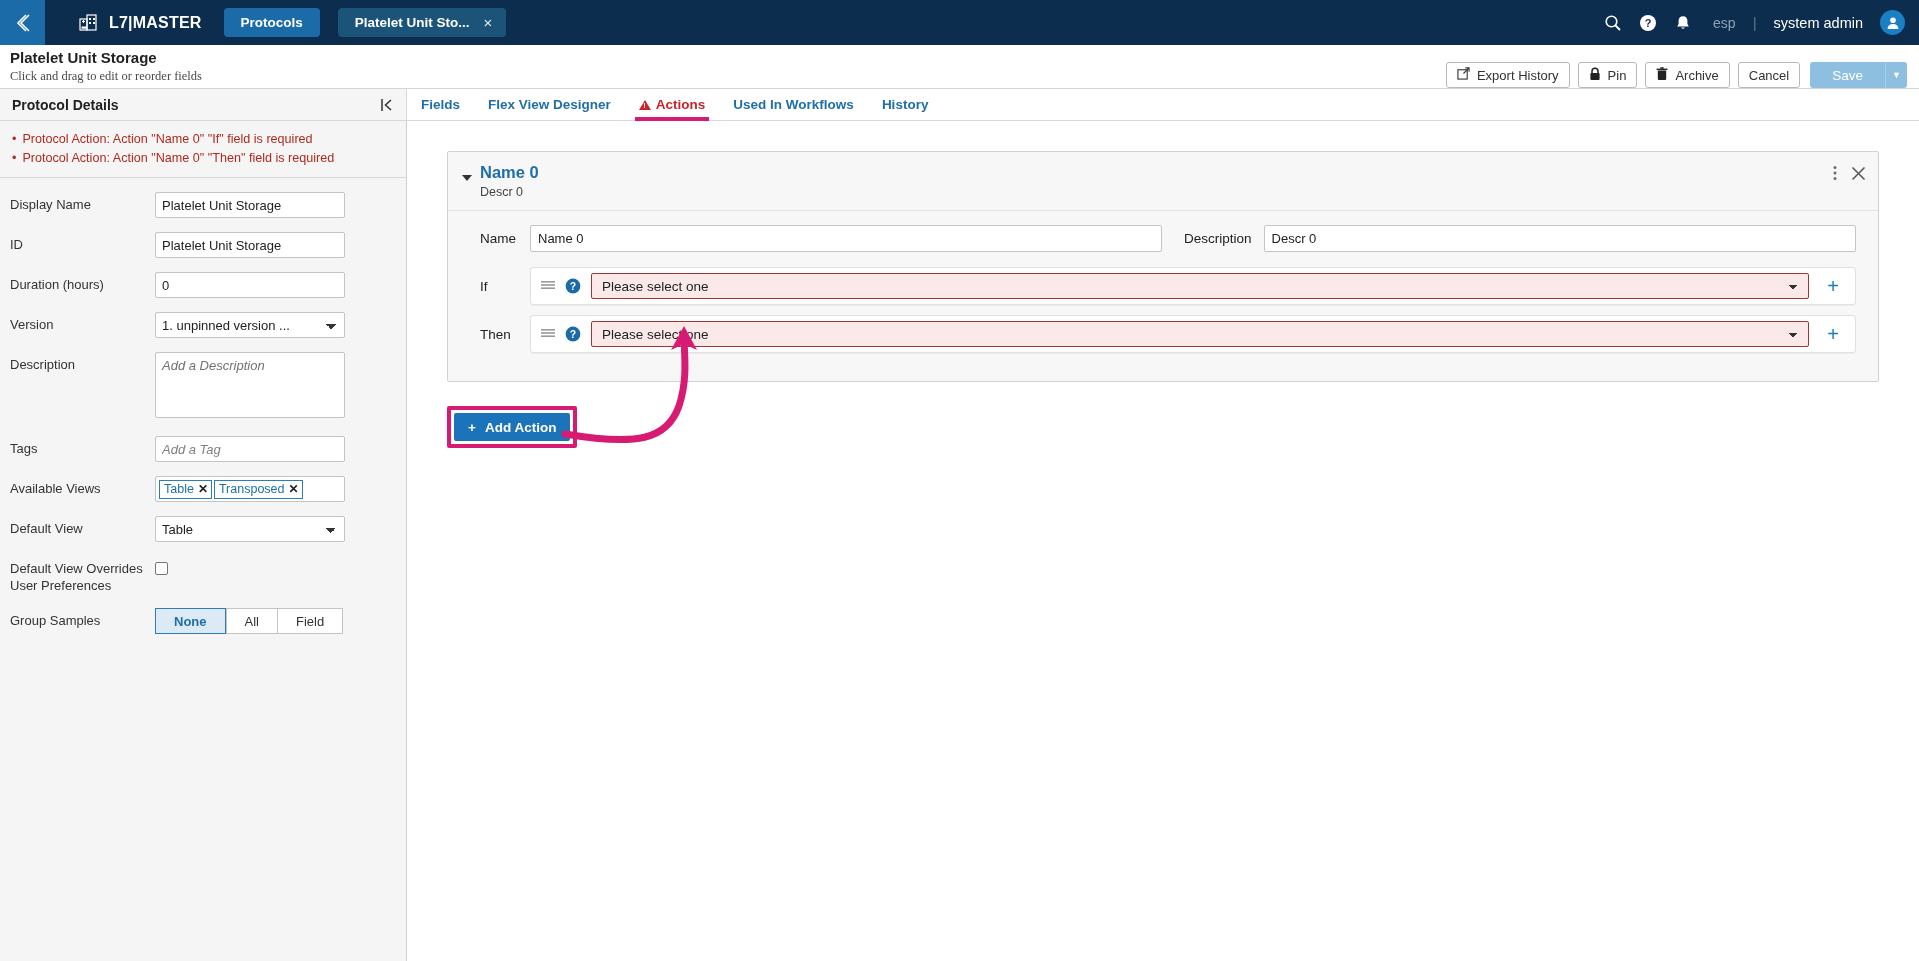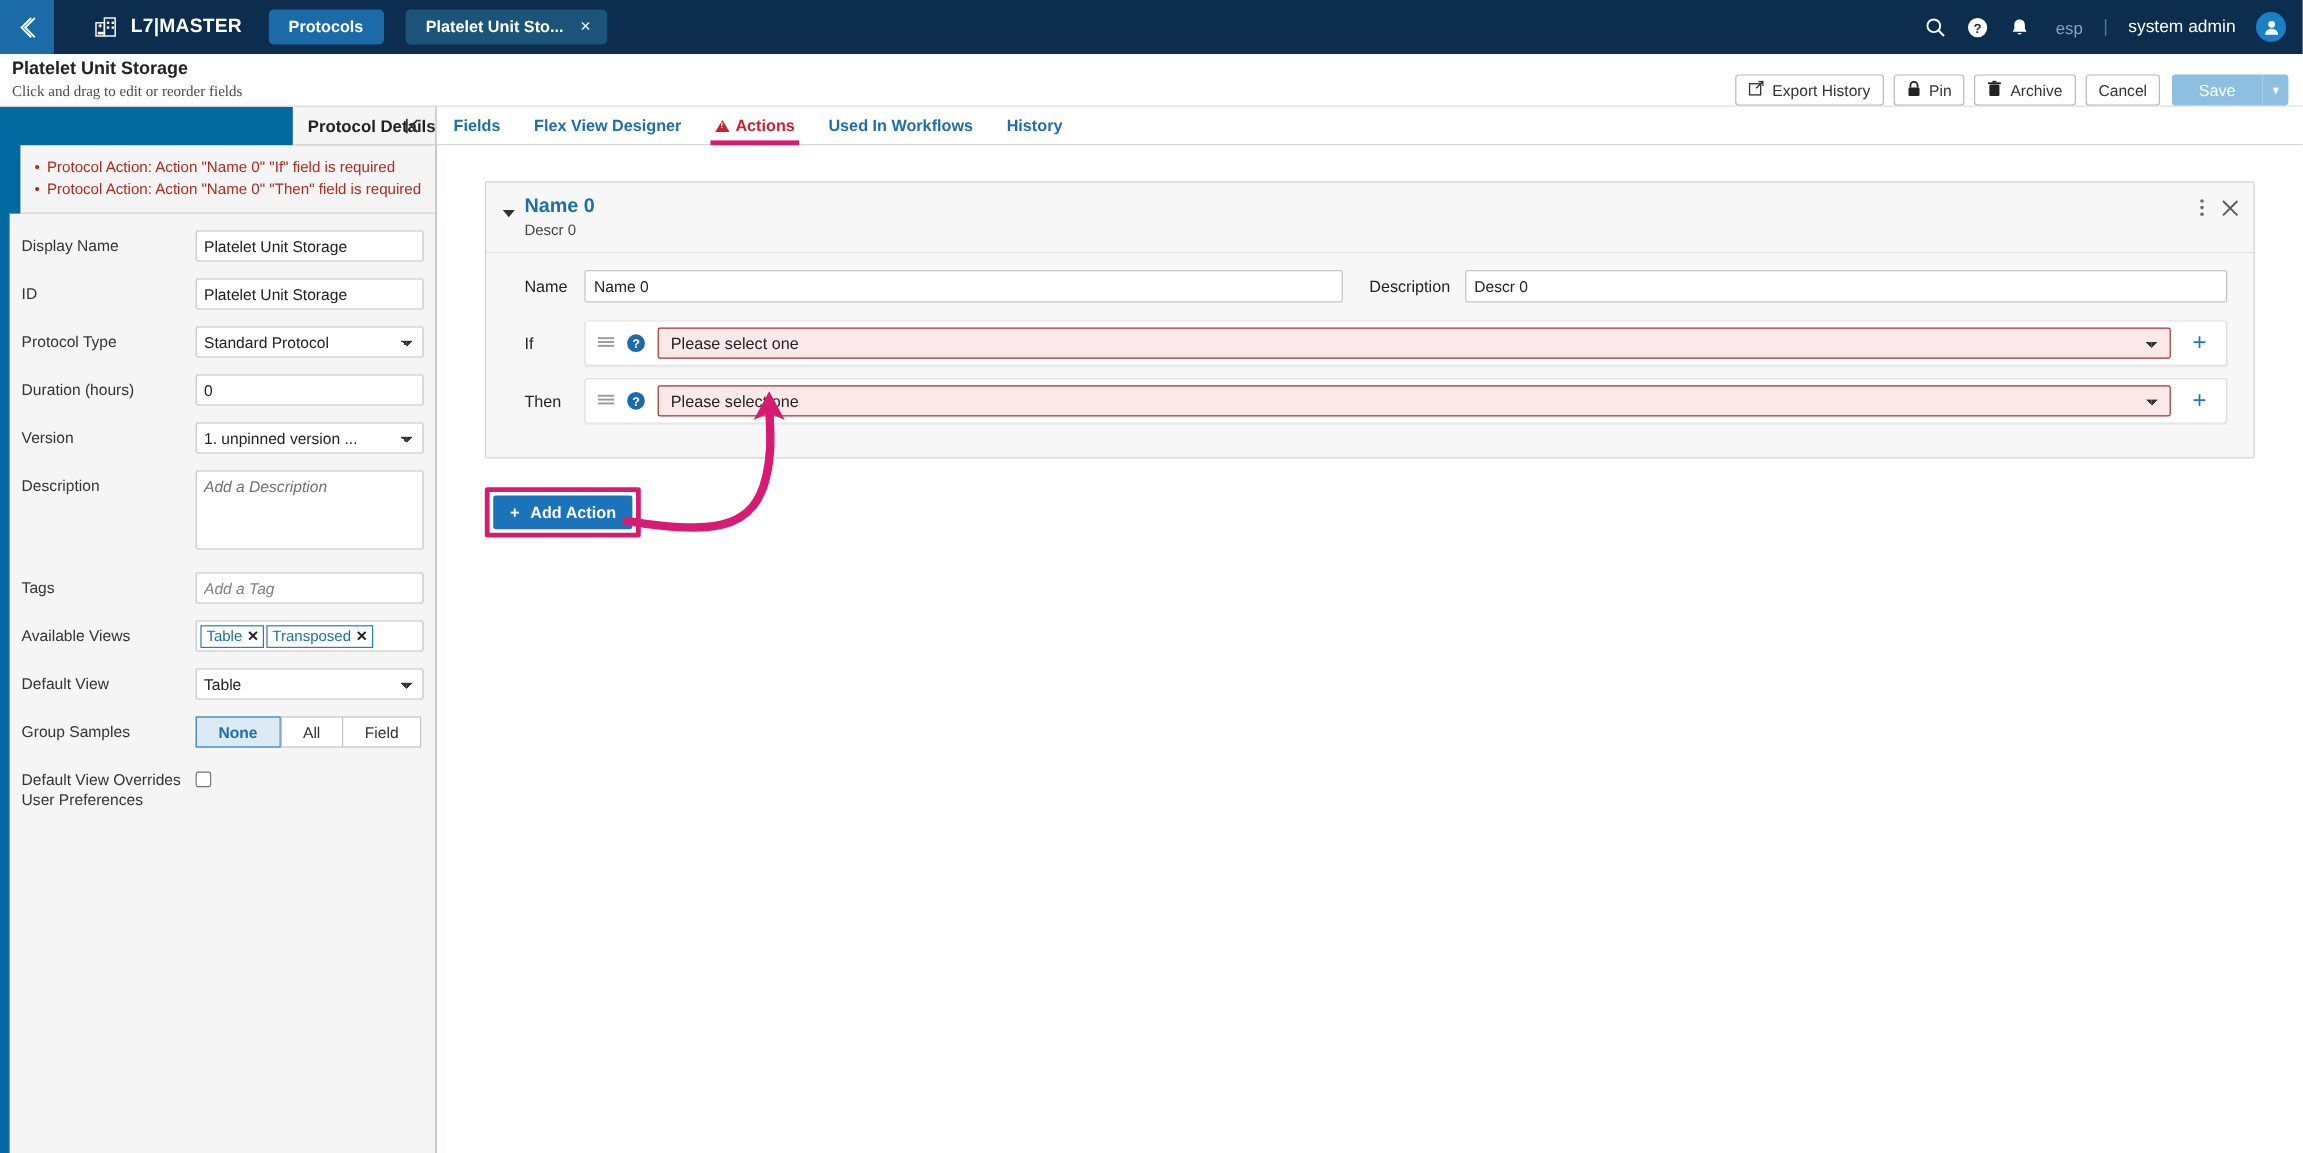--- a/index.html
+++ b/index.html
@@ -127,26 +127,25 @@
     font-size: 9px;
     cursor: pointer;
   }
   .save-group { display: flex; margin-left: 2px; }
 
   
   .body-wrap { display: flex; height: calc(961px - 45px - 44px); }
 
   
   .sidebar {
-    width: 364px;
+    width: 407px;
     border-right: 1px solid #cfcfcf;
-    background: #0369a1;
+    background: #fde047;
     display: flex; flex-direction: column;
     flex: none;
-    align-items: flex-end;
   }
   .sb-head {
     height: 32px;
     border-bottom: 1px solid #d8d8d8;
     display: flex; align-items: center;
     padding-left: 12px;
     background: #f5f5f5;
     font-size: 14px; font-weight: bold; color: #222;
   }
   .sb-errors {
@@ -598,28 +597,20 @@
       </div>
 
       <div class="frow">
         <div class="flabel">ID</div>
         <div class="fctrl">
           <input class="inp" value="Platelet Unit Storage" style="">
         </div>
       </div>
 
 
-      <div class="frow">
-        <div class="flabel">Protocol Type</div>
-        <div class="fctrl">
-          <select class="sel">
-            <option>Standard Protocol</option>
-          </select>
-        </div>
-      </div>
 
       <div class="frow">
         <div class="flabel">Duration (hours)</div>
         <div class="fctrl">
           <input class="inp" value="0" style="">
         </div>
       </div>
 
       <div class="frow">
         <div class="flabel">Version</div>
@@ -663,34 +654,34 @@
       <div class="frow">
         <div class="flabel">Default View</div>
         <div class="fctrl">
           <select class="sel">
             <option>Table</option>
           </select>
         </div>
       </div>
 
       <div class="frow">
+        <div class="flabel">Default View Overrides User Preferences</div>
+        <div class="fctrl">
+          <div class="cb"></div>
+        </div>
+      </div>
+
+      <div class="frow">
         <div class="flabel">Group Samples</div>
         <div class="fctrl">
           <div class="seg">
             <div class="seg-btn active">None</div>
             <div class="seg-btn">All</div>
             <div class="seg-btn">Field</div>
           </div>
-        </div>
-      </div>
-
-      <div class="frow">
-        <div class="flabel">Default View Overrides User Preferences</div>
-        <div class="fctrl">
-          <div class="cb"></div>
         </div>
       </div>
 
 
     </div>
   </div>
 
   <div class="main">
 
     <div class="main-tabs">

